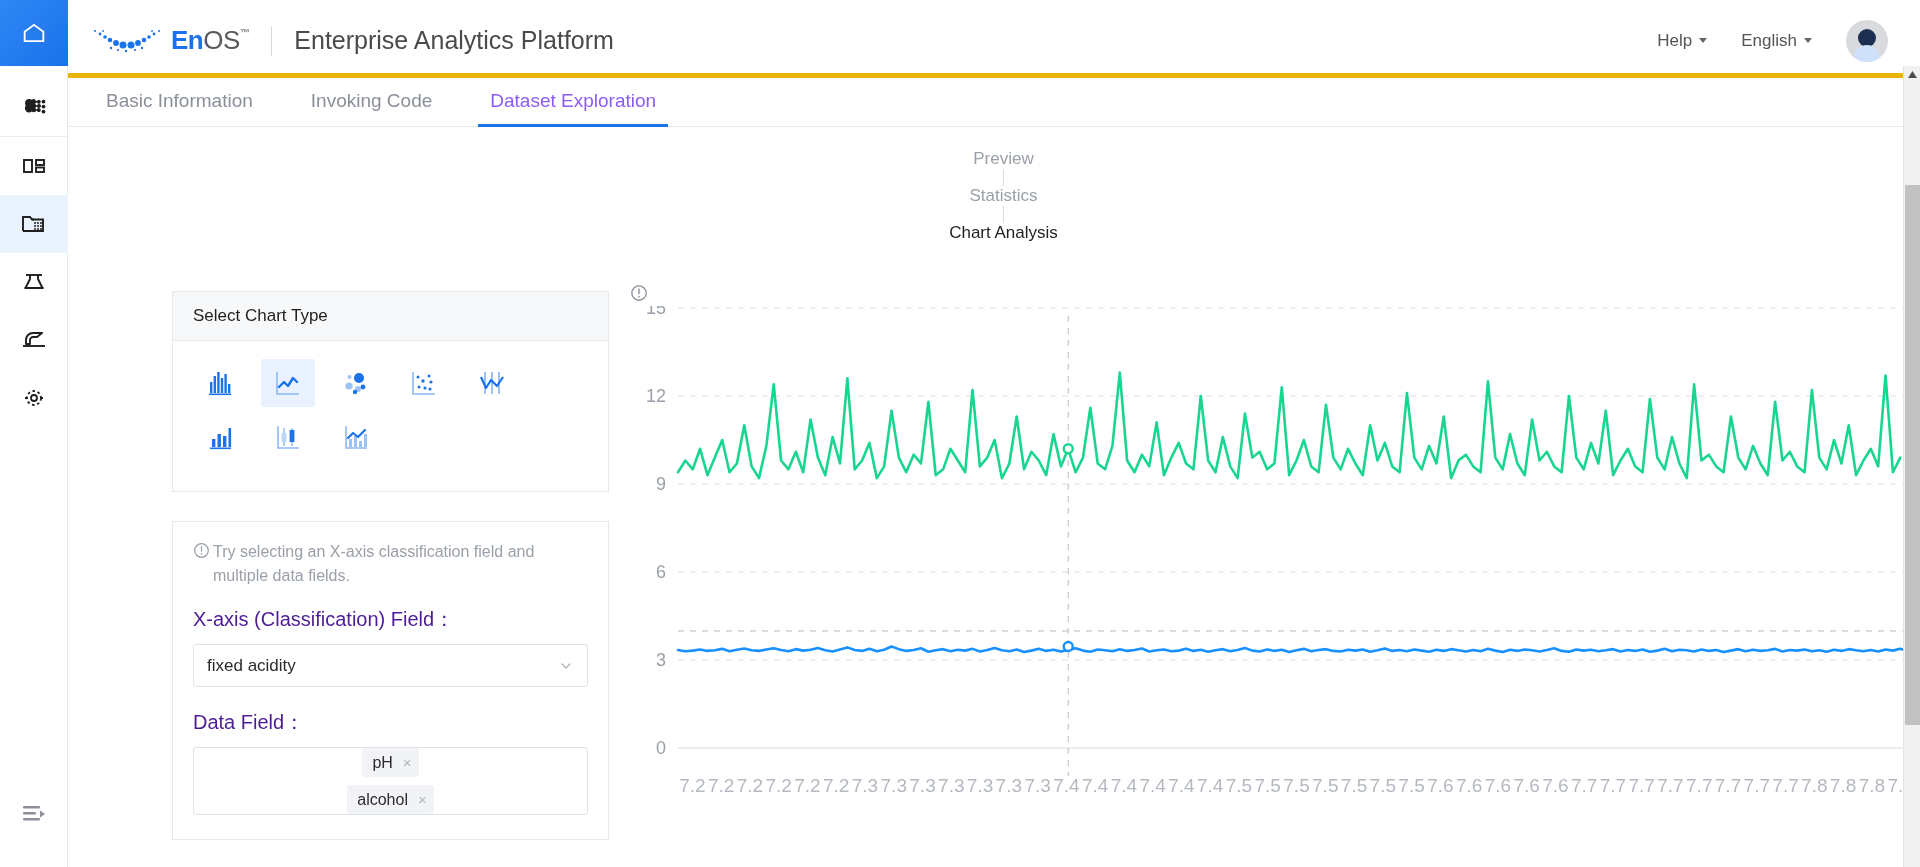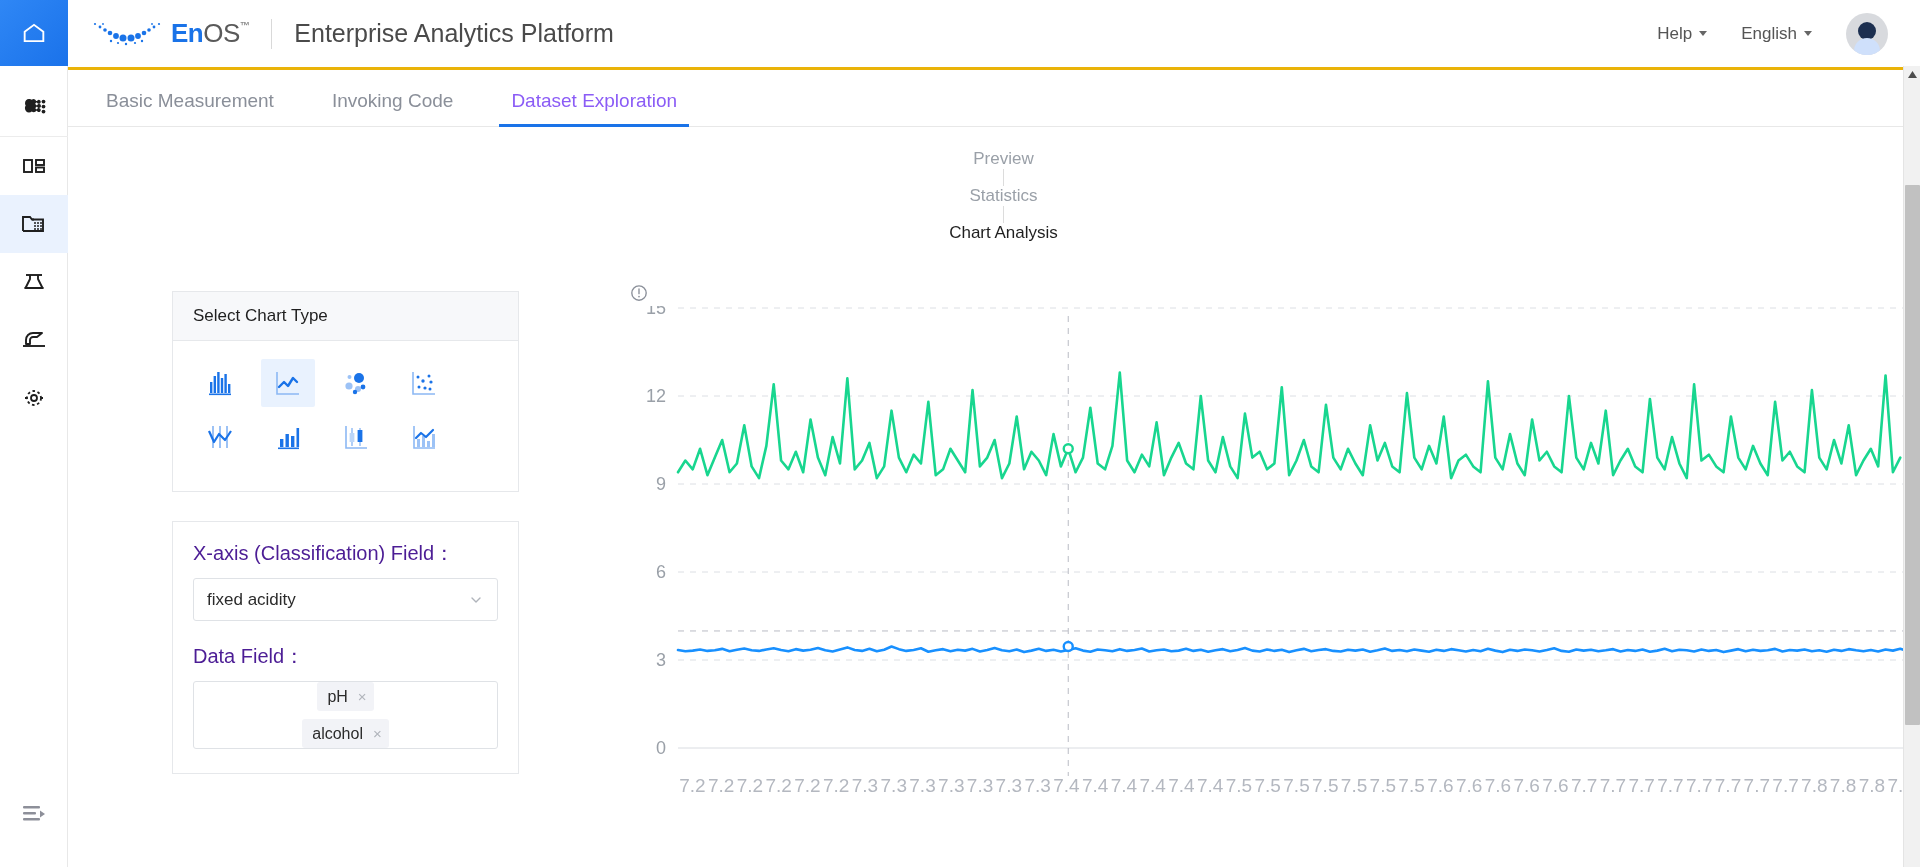--- a/index.html
+++ b/index.html
@@ -28,22 +28,22 @@
     cursor:pointer; flex:none; position:relative;
   }
   .rail-item.first { margin-top:12px; }
   .rail-item.active { background:#eaf2fe; }
   .rail-sep { width:68px; height:1px; background:#ececec; flex:none; }
   .rail-spacer { flex:1 1 auto; }
   .rail-bottom { margin-bottom:24px; }
 
   
   #header {
-    position:absolute; left:68px; top:0; right:0; height:70px;
-    background:#fff; border-bottom:3px solid #eab308;
+    position:absolute; left:68px; top:8px; right:0; height:70px;
+    background:#fff; border-bottom:5px solid #eab308;
     display:flex; align-items:center; z-index:20;
   }
   #logo-wrap { display:flex; align-items:center; margin-left:22px; }
   #logo-dots { width:76px; height:30px; }
   #logo-text {
     font-size:26px; font-weight:bold; letter-spacing:-.5px; margin-left:5px;
     display:flex; align-items:flex-start;
   }
   #logo-en { color:#1a73e8; }
   #logo-os { color:#5a5a5a; font-weight:500; }
@@ -89,21 +89,21 @@
     content:""; position:absolute; left:-10px; right:-10px; bottom:-1px;
     height:3px; background:#1a73e8;
   }
 
   #subtabs { display:flex; align-items:center; padding-left:36px; padding-top:22px;flex-direction:column; }
   .subtab { font-size:17px; color:#9aa0a8; cursor:pointer; }
   .subtab.active { color:#1f1f1f; }
   .subtab-div { width:1px; height:17px; background:#dcdcdc; margin:0 26px; }
 
   
-  #left-panel { position:absolute; left:104px; top:225px; width:347px; }
+  #left-panel { position:absolute; left:104px; top:225px; width:437px; }
   .card { border:1px solid #e6e8eb; background:#fff; }
   .card + .card { margin-top:29px; }
   .card-head {
     background:#f7f8fa; border-bottom:1px solid #e6e8eb;
     padding:14px 0 14px 20px; font-size:17px; color:#1f1f1f;
   }
   .card-body { padding:18px 20px 24px 20px; }
 
   #chart-type-grid { display:flex; flex-wrap:wrap; gap:0px; }
   .ct-btn {
@@ -294,21 +294,21 @@
     <div id="avatar">
       <span class="head"></span>
       <span class="body"></span>
     </div>
   </div>
 </div>
 
 <div id="content">
 
   <div id="tabs">
-    <div class="tab">Basic Measurement</div>
+    <div class="tab">Basic Information</div>
     <div class="tab">Invoking Code</div>
     <div class="tab active">Dataset Exploration</div>
   </div>
 
   <div id="subtabs">
     <div class="subtab">Preview</div>
     <div class="subtab-div"></div>
     <div class="subtab">Statistics</div>
     <div class="subtab-div"></div>
     <div class="subtab active">Chart Analysis</div>
@@ -427,20 +427,30 @@
               </svg>
             </span>
           </div>
 
         </div>
       </div>
     </div>
 
     <div class="card">
       <div class="card-body">
+        <div class="hint">
+          <span>
+            <svg width="17" height="17" viewBox="0 0 16 16" fill="none" stroke="#9aa0a8" stroke-width="1.2">
+              <circle cx="8" cy="8" r="6.4"></circle>
+              <path d="M8 4.4v4.2" stroke-linecap="round"></path>
+              <circle cx="8" cy="11.2" r="0.75" fill="#9aa0a8" stroke="none"></circle>
+            </svg>
+          </span>
+          <span>Try selecting an X-axis classification field and multiple data fields.</span>
+        </div>
 
         <div class="fld-label">X-axis (Classification) Field：</div>
         <div class="select-box">
           <span>fixed acidity</span>
           <span class="chev">
             <svg width="16" height="16" viewBox="0 0 16 16" fill="none" stroke="#b0b4bb" stroke-width="1.4">
               <path d="M4 6l4 4 4-4" stroke-linecap="round" stroke-linejoin="round"></path>
             </svg>
           </span>
         </div>

